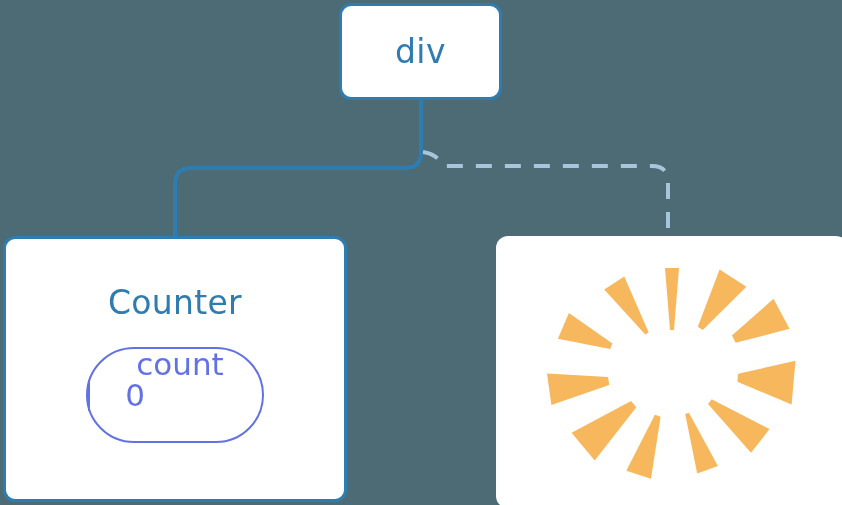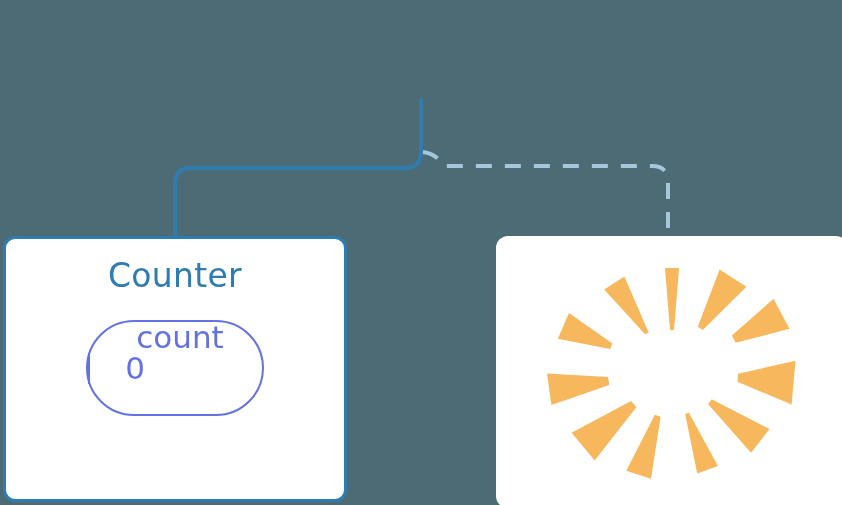--- a/index.html
+++ b/index.html
@@ -57,21 +57,21 @@
 
   
   #node-counter {
     left: 3px;
     top: 236px;
     width: 344px;
     height: 266px;
     display: flex;
     flex-direction: column;
     align-items: center;
-    padding-top: 20px;
+    padding-top: 47px;
   }
   #node-counter .node-label {
     font-size: 33px;
     color: #2e7cb0;
     letter-spacing: 0.3px;
     line-height: 1;
   }
 
   
   .state-pill {
@@ -125,20 +125,23 @@
 
 <div id="stage" style="width: 842px; height: 505px; background: rgb(77, 107, 116);">
 
   <svg id="connectors" viewBox="0 0 842 505" xmlns="http://www.w3.org/2000/svg">
 
     <path d="M 421 100 L 421 152 Q 421 168 405 168 L 191 168 Q 175 168 175 184 L 175 238" fill="none" stroke="#2e7cb0" stroke-width="4" stroke-linecap="round" stroke-linejoin="round"></path>
 
     <path d="M 423 152 Q 437 154 444 166 L 652 166 Q 668 166 668 182 L 668 238" fill="none" stroke="#a6c6dc" stroke-width="4" stroke-linecap="butt" stroke-linejoin="round" stroke-dasharray="16 13"></path>
   </svg>
 
+  <div class="node bordered" id="node-div" style="left: 339px; top: 3px; width: 163px; height: 97px; background: rgb(255, 255, 255); border-color: rgb(46, 124, 176);">
+    <span class="node-label">div</span>
+  </div>
 
   <div class="node bordered" id="node-counter" style="left: 3px; top: 236px; width: 344px; height: 266px; background: rgb(255, 255, 255); border-color: rgb(46, 124, 176);">
     <span class="node-label">Counter</span>
 
     <div class="state-pill">
       <span class="pill-key">count</span>
       <span class="pill-val">0</span>
     </div>
   </div>
 

